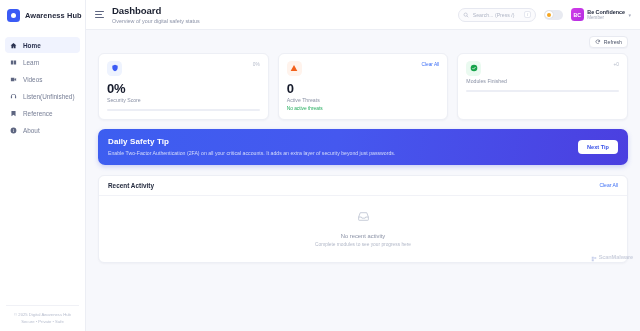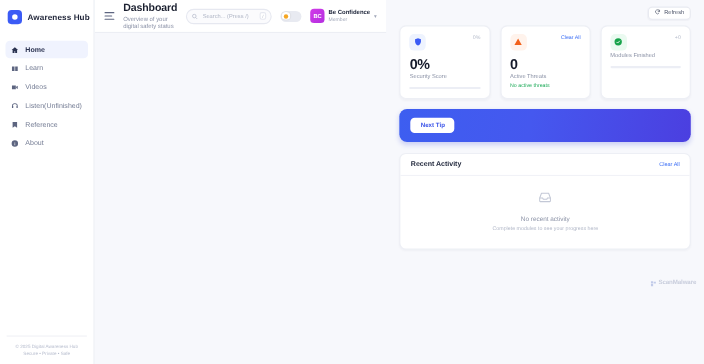--- a/index.html
+++ b/index.html
@@ -40,21 +40,21 @@
 
   .side-foot {
     position: absolute; bottom: 0; left: 0; right: 0;
     padding: 0 6px 6px; text-align: center;
     border-top: 1px solid #f0f1f6; padding-top: 6px; margin: 0 6px;
     width: calc(100% - 12px);
   }
   .side-foot div { font-size: 4.2px; color: #b6bccd; line-height: 1.55; }
 
   
-  .main { flex: 1; height: 271px; display: flex; flex-direction: row; min-width: 0; }
+  .main { flex: 1; height: 271px; display: flex; flex-direction: column; min-width: 0; }
 
   .topbar {
     height: 30px; background: #fff; border-bottom: 1px solid #eceef4;
     display: flex; align-items: center; padding: 0 9px; gap: 8px; flex: 0 0 30px;
   }
   .burger { width: 9px; display: flex; flex-direction: column; gap: 1.6px; cursor: pointer; flex: 0 0 9px; }
   .burger span { height: 1px; background: #5d6580; border-radius: 1px; display: block; }
   .burger span:nth-child(2) { width: 75%; }
   .title-wrap { flex: 1; min-width: 0; }
   .page-title { font-size: 9.6px; font-weight: bold; color: #1b2030; line-height: 1.15; letter-spacing: -.1px; }
@@ -333,20 +333,24 @@
           </div>
           <div class="card-label">Modules Finished</div>
           <div class="progress">
               <i style="width:0%"></i>
             </div>
         </div>
 
       </div>
 
       <div class="tip">
+        <div>
+          <div class="tip-title">Daily Safety Tip</div>
+          <div class="tip-text">Enable Two-Factor Authentication (2FA) on all your critical accounts. It adds an extra layer of security beyond just passwords.</div>
+        </div>
         <button class="tip-btn">Next Tip</button>
       </div>
 
       <section class="activity">
         <div class="activity-head">
           <div class="activity-title">Recent Activity</div>
           <div class="activity-clear">Clear All</div>
         </div>
         <div class="activity-body">
           <span>

